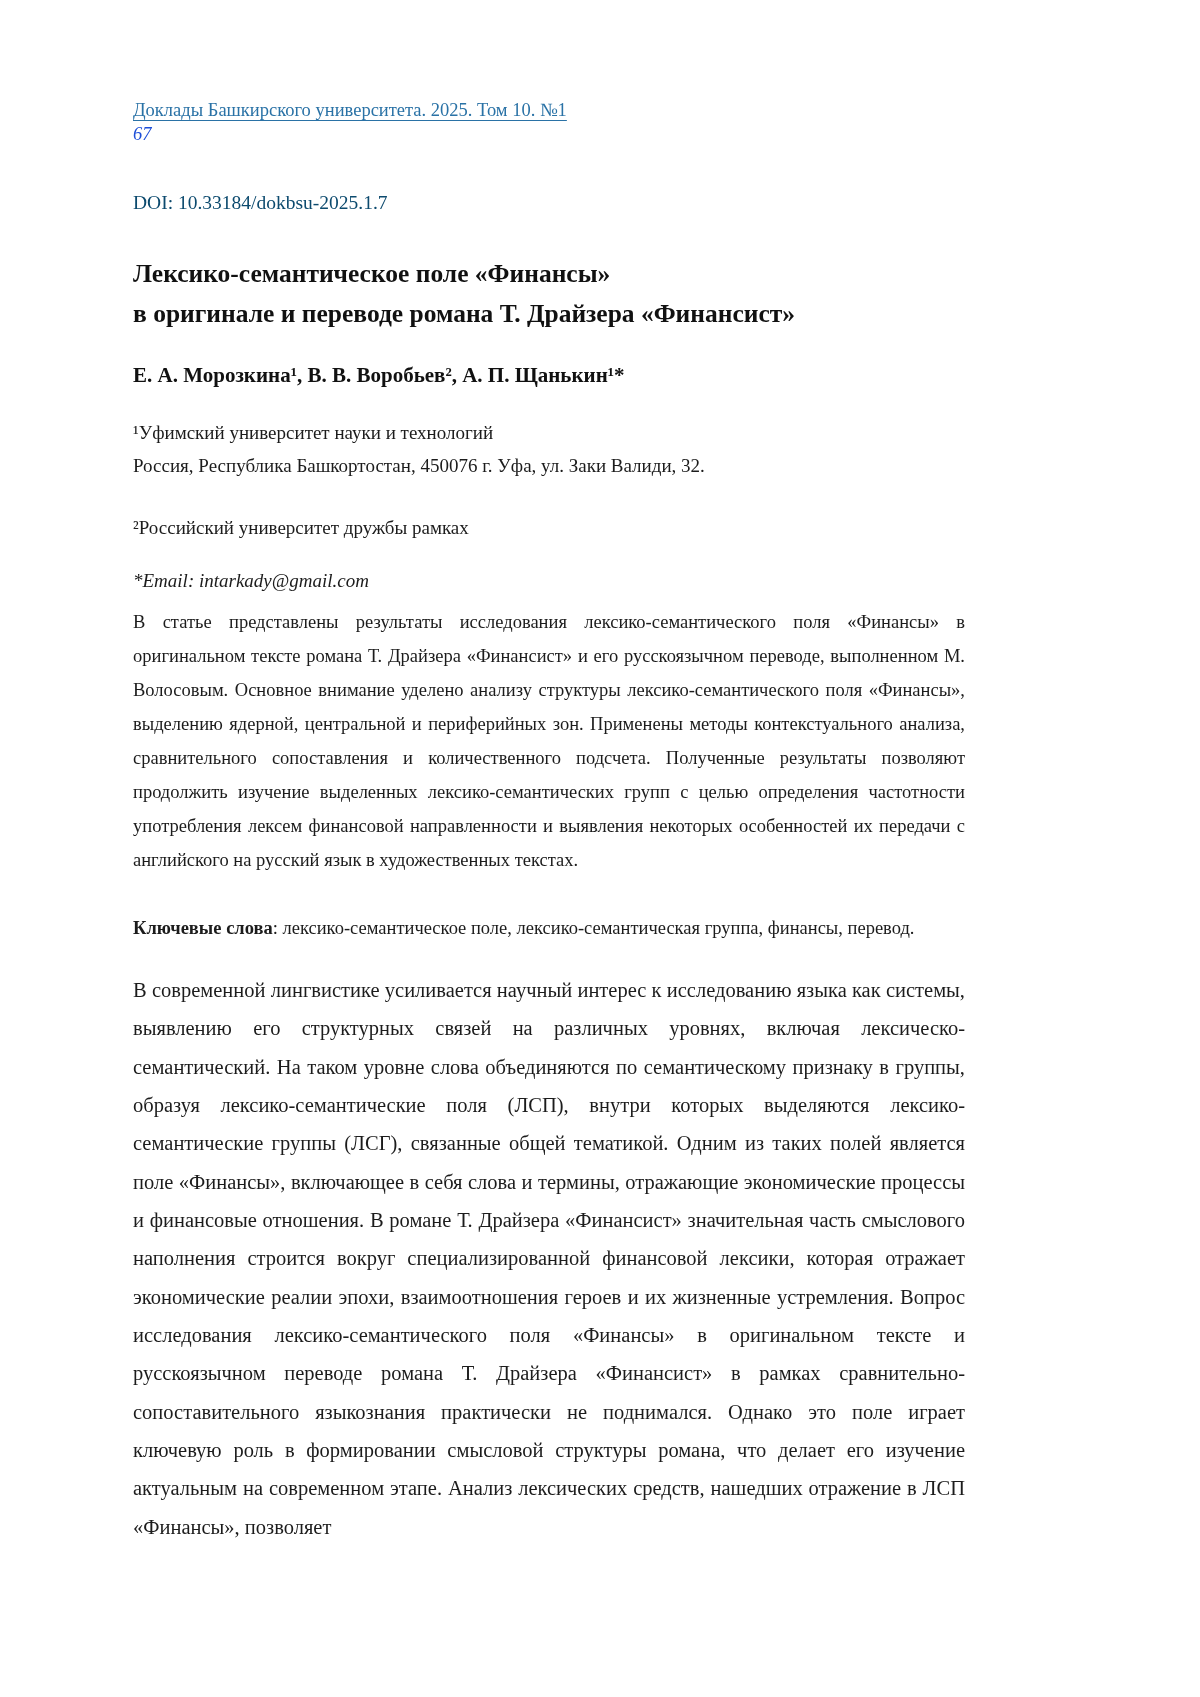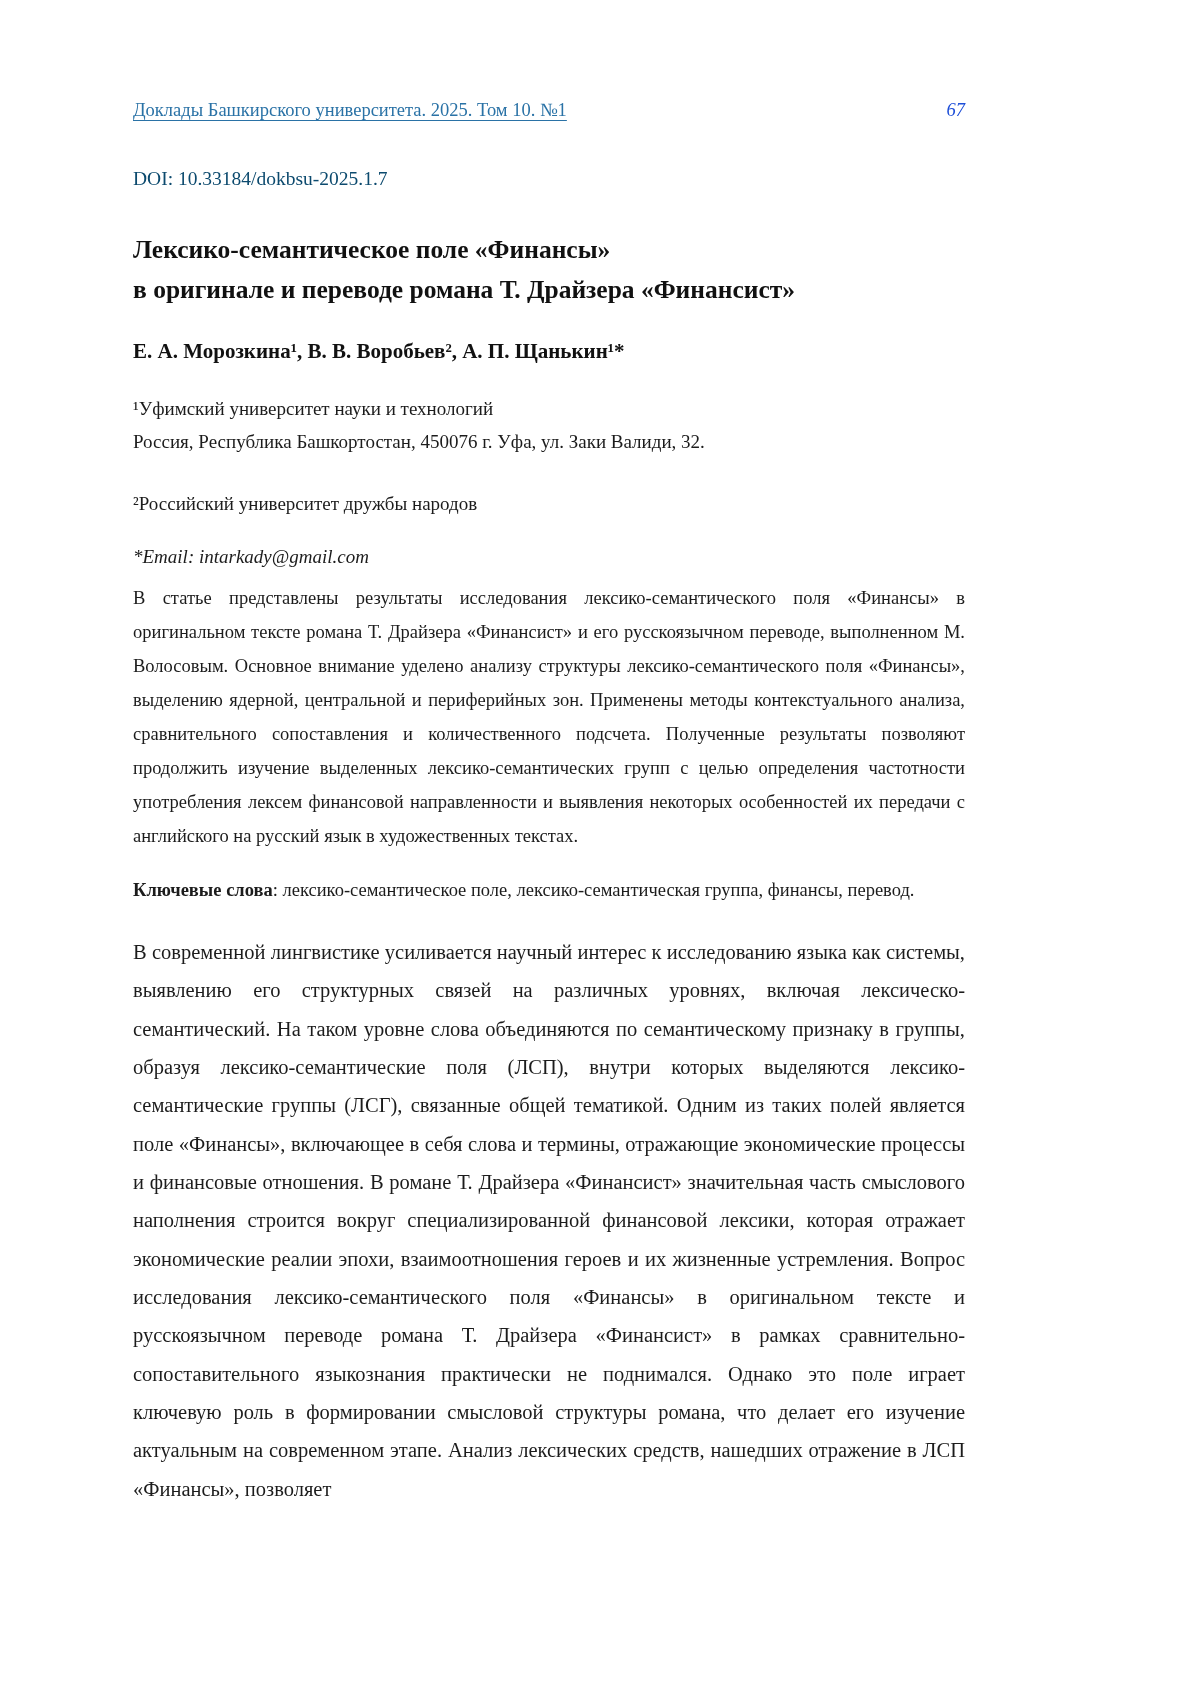--- a/index.html
+++ b/index.html
@@ -22,20 +22,21 @@
     background: #ffffff;
   }
 
   .running-header {
     display: flex;
     justify-content: space-between;
     align-items: baseline;
     color: #2a72a6;
     font-size: 18.5px;
     line-height: 1.3;
+    flex-direction: column;
   }
   .running-header .journal-ref {
     text-decoration: underline;
     text-underline-offset: 4px;
     text-decoration-thickness: 1px;
   }
   .running-header .page-number {
     color: #1d4ed8;
     font-style: italic;
   }
@@ -77,21 +78,21 @@
 
   .abstract-paragraph {
     margin-top: 13px;
     font-size: 18.5px;
     line-height: 1.84;
     text-align: justify;
     color: #1c1c1c;
   }
 
   .keywords-paragraph {
-    margin-top: 20px;
+    margin-top: 34px;
     font-size: 18.5px;
     line-height: 1.84;
     text-align: justify;
     color: #1c1c1c;
   }
   .keywords-paragraph .kw-label {
     font-weight: 700;
   }
 
   .body-paragraph {
@@ -120,21 +121,21 @@
   </h1>
 
   <div class="authors-line">Е. А. Морозкина¹, В. В. Воробьев², А. П. Щанькин¹*</div>
 
   <div class="affiliation">
     <div>¹Уфимский университет науки и технологий</div>
     <div>Россия, Республика Башкортостан, 450076 г. Уфа, ул. Заки Валиди, 32.</div>
   </div>
 
   <div class="affiliation">
-    <div>²Российский университет дружбы народов</div>
+    <div>²Российский университет дружбы рамках</div>
   </div>
 
   <div class="email-line">*Email: intarkady@gmail.com</div>
 
   <p class="abstract-paragraph">В статье представлены результаты исследования лексико-семантического поля «Финансы» в оригинальном тексте романа Т. Драйзера «Финансист» и его русскоязычном переводе, выполненном М. Волосовым. Основное внимание уделено анализу структуры лексико-семантического поля «Финансы», выделению ядерной, центральной и периферийных зон. Применены методы контекстуального анализа, сравнительного сопоставления и количественного подсчета. Полученные результаты позволяют продолжить изучение выделенных лексико-семантических групп с целью определения частотности употребления лексем финансовой направленности и выявления некоторых особенностей их передачи с английского на русский язык в художественных текстах.</p>
 
   <p class="keywords-paragraph">
     <span class="kw-label">Ключевые слова</span><span>: лексико-семантическое поле, лексико-семантическая группа, финансы, перевод.</span>
   </p>
 

